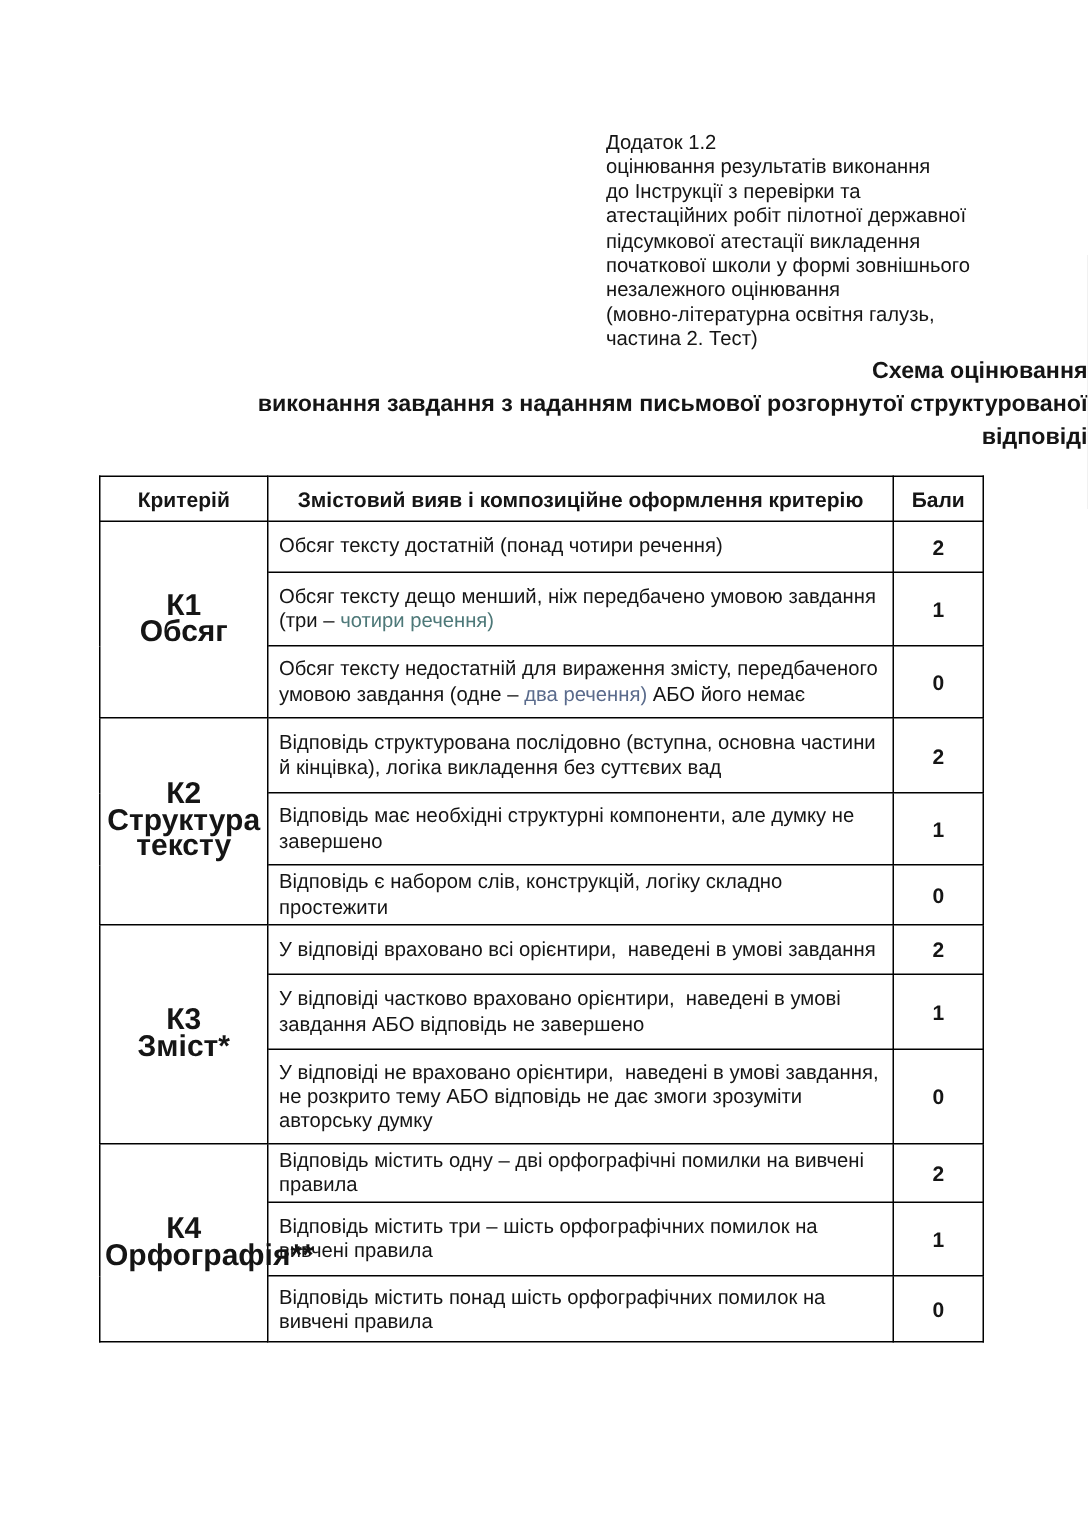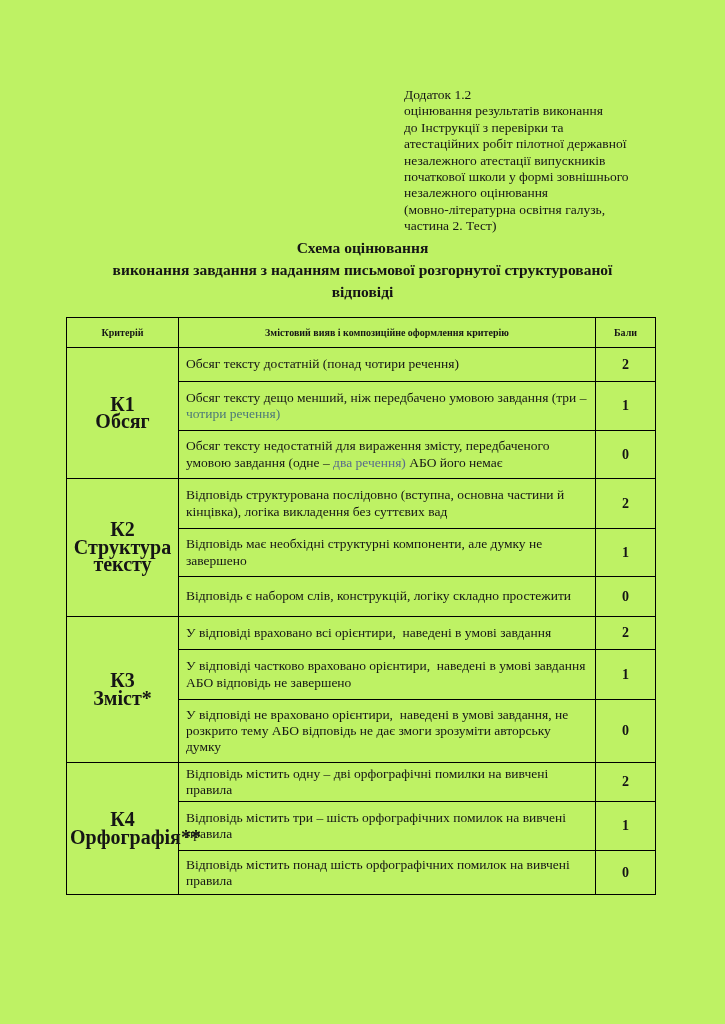--- a/index.html
+++ b/index.html
@@ -5,59 +5,59 @@
   html, body {
     margin: 0;
     padding: 0;
     background: #e8e8e8;
   }
   .page {
     position: relative;
     width: 725px;
     height: 1024px;
     margin: 0 auto;
-    background: #bef264;
-    font-family: Liberation Serif, serif;
+    background: #ffffff;
+    font-family: Liberation Sans, sans-serif;
     color: #151515;
     overflow: hidden;
   }
   .annex {
     position: absolute;
     left: 404px;
     top: 87px;
     width: 310px;
     font-size: 13.5px;
     line-height: 16.4px;
   }
   .annex div { white-space: nowrap; }
   .doc-title {
     position: absolute;
     left: 0;
     top: 237px;
     width: 725px;
-    text-align: center;
+    text-align: right;
     font-weight: bold;
     font-size: 15.5px;
     line-height: 22px;
   }
   table.rubric {
     position: absolute;
     left: 66px;
     top: 317px;
     width: 589px;
     border-collapse: collapse;
     table-layout: fixed;
   }
   table.rubric td, table.rubric th {
     border: 1.5px solid #000000;
     vertical-align: middle;
     box-sizing: border-box;
   }
   th.hdr {
-    font-size: 10px;
+    font-size: 14px;
     font-weight: bold;
     text-align: center;
     height: 30px;
     padding: 2px 4px;
   }
   td.criterion {
     text-align: center;
     font-weight: bold;
     font-size: 20px;
     line-height: 17.5px;
@@ -79,21 +79,21 @@
 </head>
 <body>
 
 <div class="page">
 
   <div class="annex">
     <div>Додаток 1.2</div>
     <div>оцінювання результатів виконання</div>
     <div>до Інструкції з перевірки та</div>
     <div>атестаційних робіт пілотної державної</div>
-    <div>незалежного атестації випускників</div>
+    <div>підсумкової атестації викладення</div>
     <div>початкової школи у формі зовнішнього</div>
     <div>незалежного оцінювання</div>
     <div>(мовно-літературна освітня галузь,</div>
     <div>частина 2. Тест)</div>
   </div>
 
   <div class="doc-title">
     <div>Схема оцінювання</div>
     <div>виконання завдання з наданням письмової розгорнутої структурованої</div>
     <div>відповіді</div>

